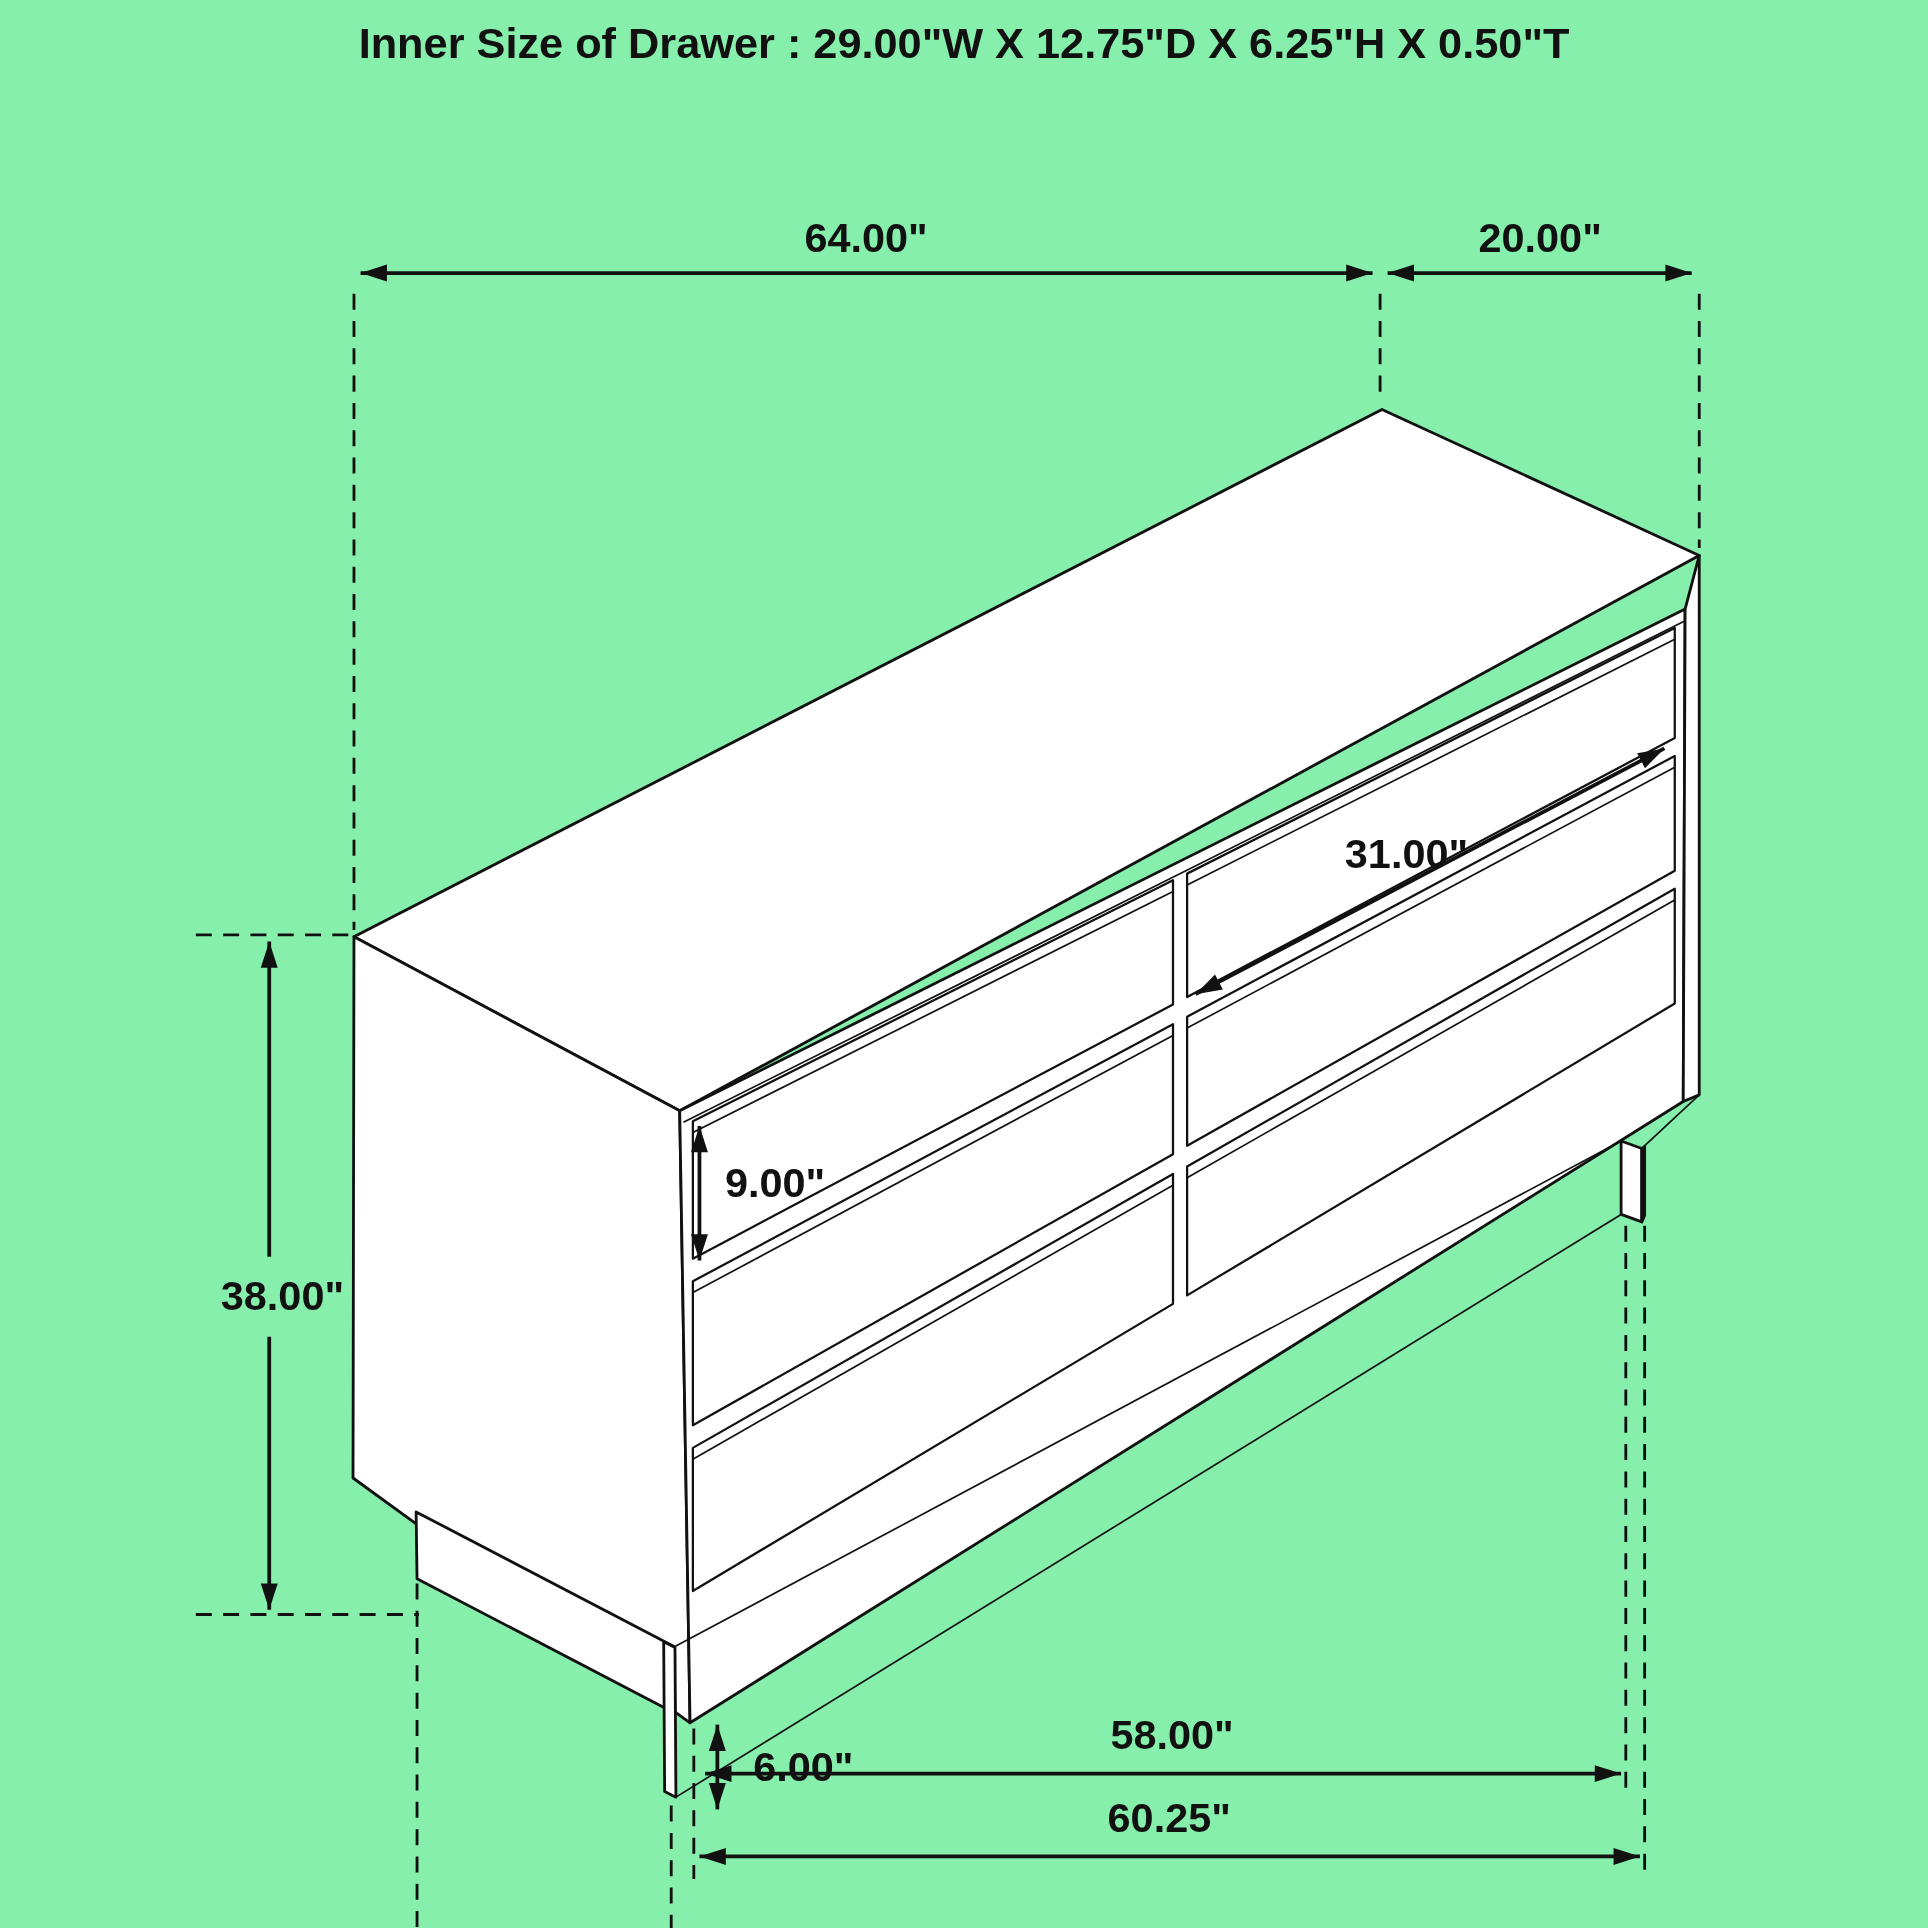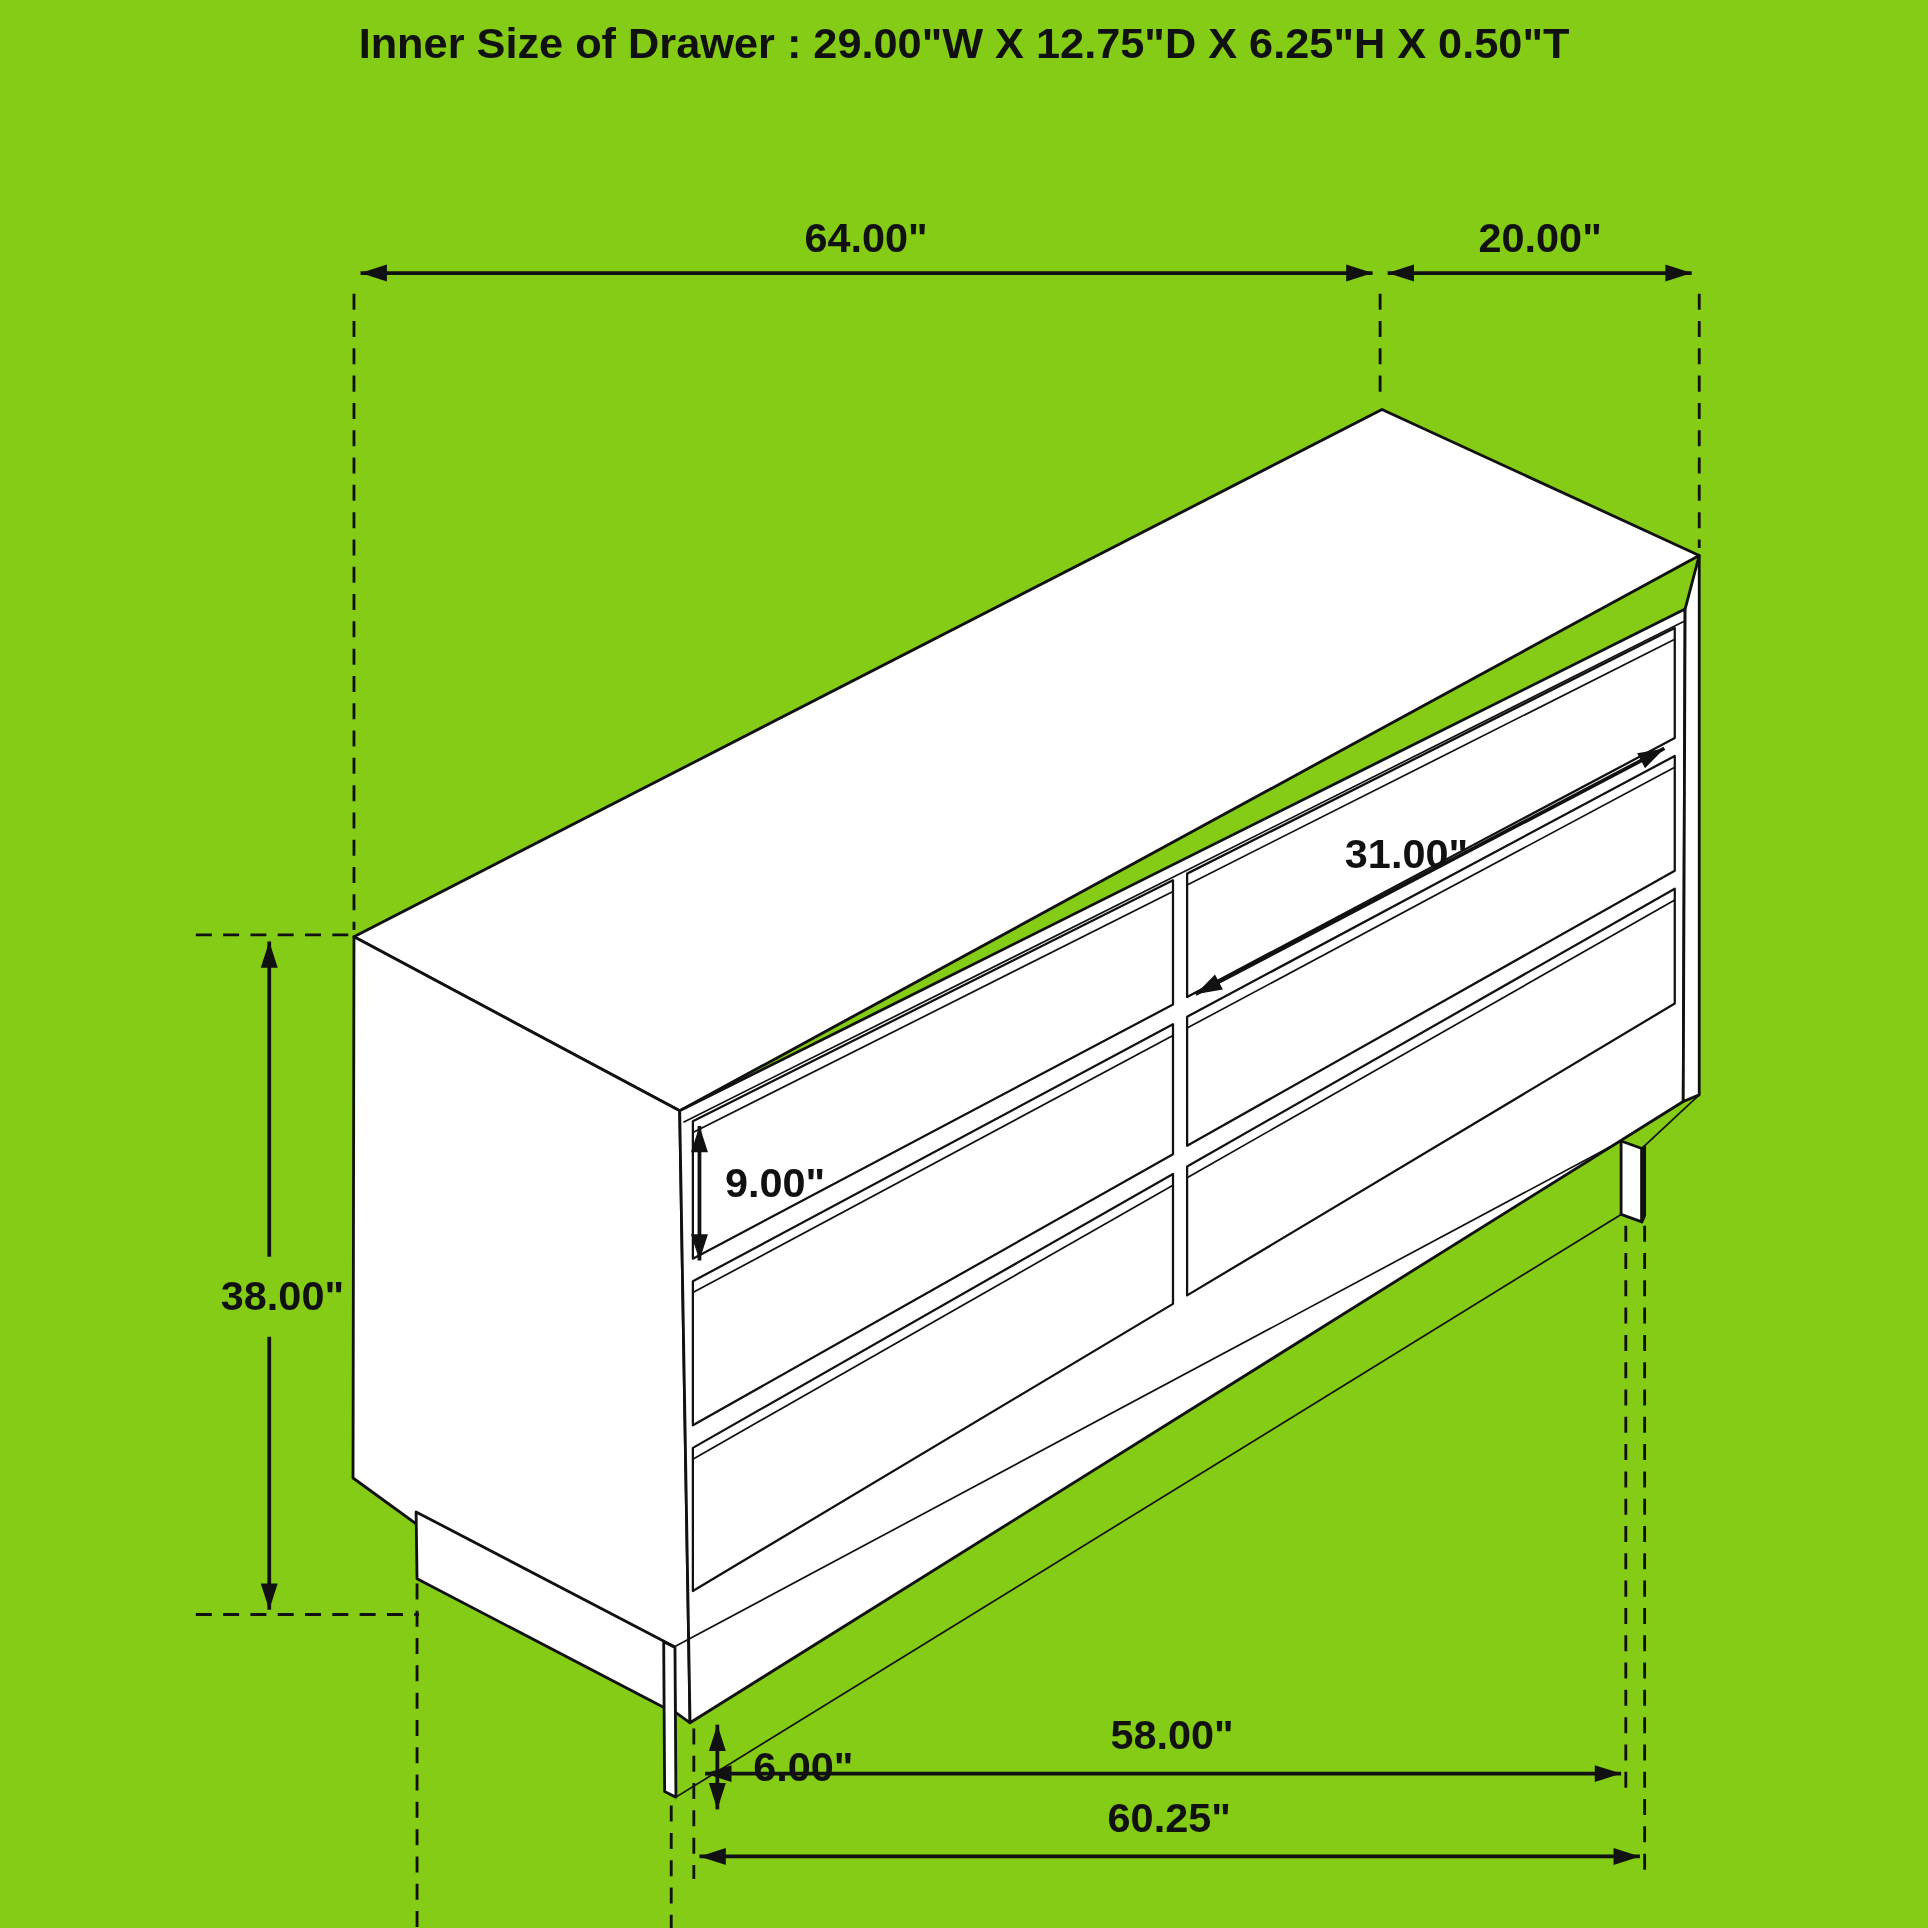--- a/index.html
+++ b/index.html
@@ -1,16 +1,16 @@
 <!DOCTYPE html>
 <html style="font-size:15px"><head>
 <meta charset="utf-8">
 <style>
   html,body{margin:0;padding:0;background:#ffffff;}
-  .stage{width:1928px;height:1928px;position:relative;background:#84cc16;
+  .stage{width:1928px;height:1928px;position:relative;background:#86efac;
          font-family:"Liberation Sans", sans-serif;}
   svg{position:absolute;left:0;top:0;}
   text{fill:#111;font-weight:bold;font-family:"Liberation Sans", sans-serif;}
   .title-text{font-size:46px;}
   .dim-text{font-size:44px;}
   .outline{fill:#ffffff;stroke:#111;stroke-width:3;stroke-linejoin:round;}
   .drawer{fill:#ffffff;stroke:#111;stroke-width:2.4;stroke-linejoin:round;}
   .thin{fill:none;stroke:#111;stroke-width:1.8;}
   .dimline{fill:none;stroke:#111;stroke-width:4;}
   .dashline{fill:none;stroke:#111;stroke-width:3;stroke-dasharray:17 12;}

